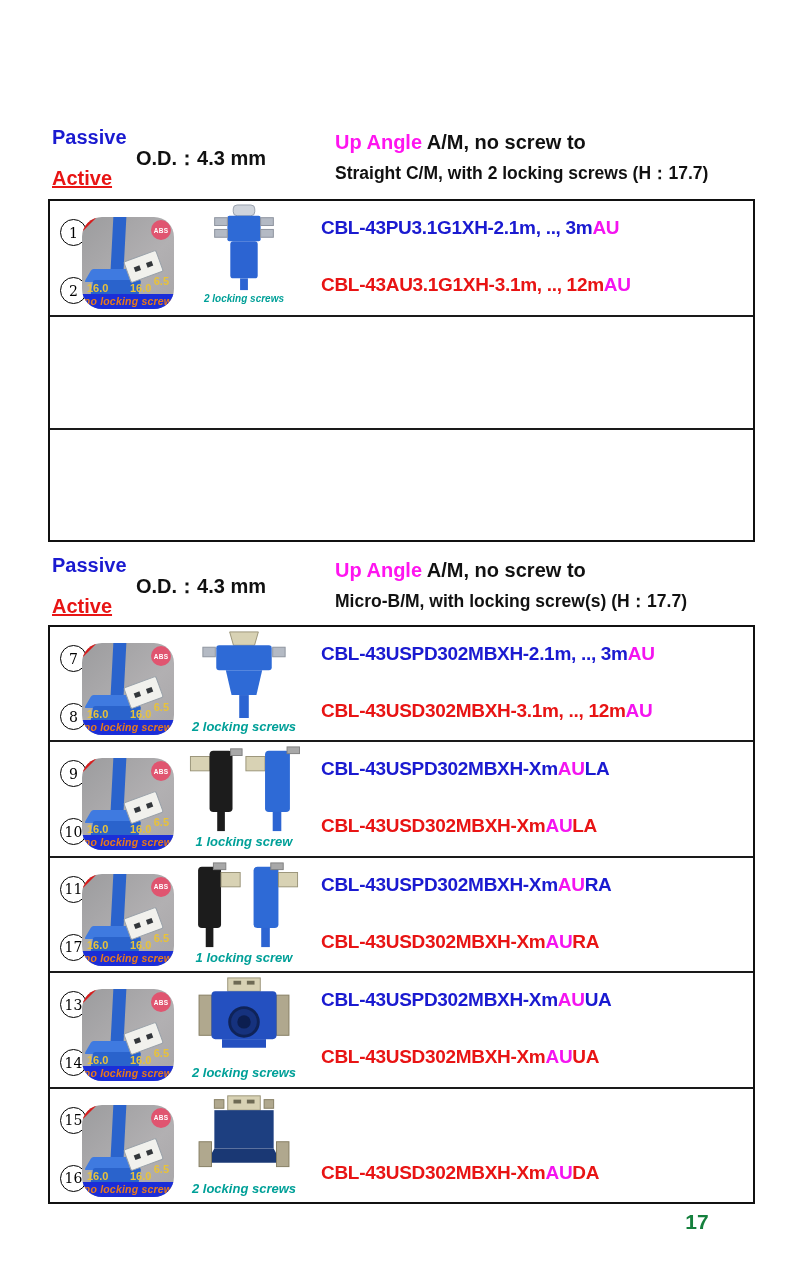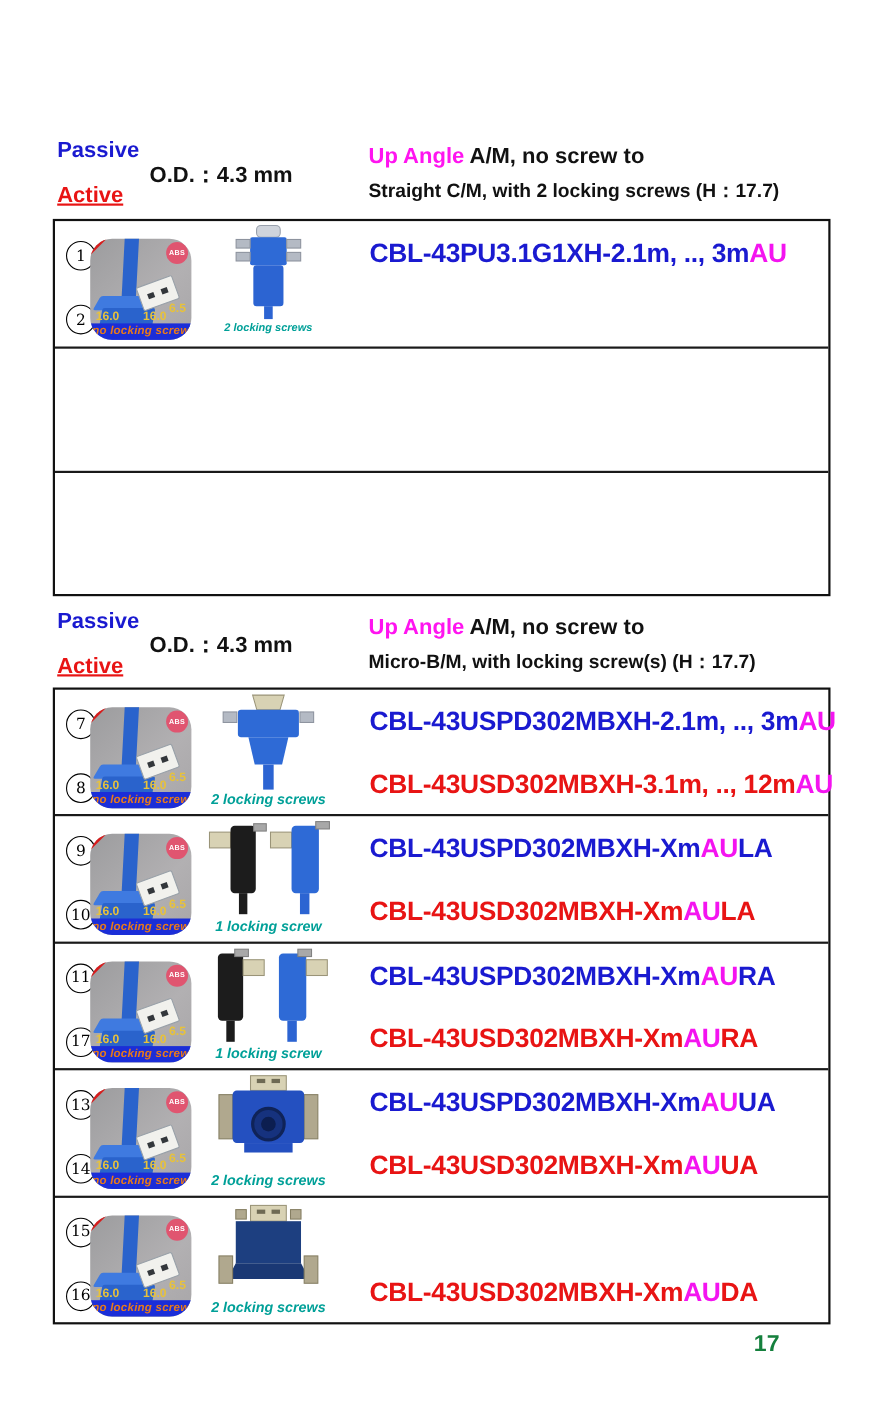--- a/index.html
+++ b/index.html
@@ -42,21 +42,21 @@
   .banner { position:absolute; left:0; right:0; bottom:0; height:15px; background:#1b2ed8; color:#e87a1a;
             font-style:italic; font-weight:bold; font-size:10.5px; line-height:15px; text-align:center; letter-spacing:.2px; }
 
   
   .conn { position:absolute; left:130px; top:3px; width:128px; height:108px; text-align:center; }
   .conn svg { display:block; margin:0 auto; }
   .caption { position:absolute; left:0; right:0; bottom:4px; color:#00a098; font-style:italic; font-weight:bold; font-size:13px; white-space:nowrap; }
   .caption.sm { font-size:10px; bottom:8px; }
 
   
-  .part { position:absolute; left:286px; font-size:24px; font-weight:bold; letter-spacing:-0.3px; white-space:nowrap; }
+  .part { position:absolute; left:271px; font-size:19px; font-weight:bold; letter-spacing:-0.3px; white-space:nowrap; }
   .part.p1 { top:16px; } .part.p2 { top:73px; }
 
   .pagenum { position:absolute; left:672px; top:1210px; width:50px; text-align:center; font-size:21px; font-weight:bold; }
 </style>
 </head>
 <body>
 
 <div class="page">
 
   <div class="sec-header" style="top:120px;">
@@ -97,20 +97,21 @@
           <rect x="5" y="26" width="13" height="8" fill="#b4bac4" stroke="#8d939e"></rect>
           <rect x="52" y="14" width="13" height="8" fill="#b4bac4" stroke="#8d939e"></rect>
           <rect x="52" y="26" width="13" height="8" fill="#b4bac4" stroke="#8d939e"></rect>
           <rect x="21" y="38" width="28" height="38" rx="3" fill="#2c64d2"></rect>
           <rect x="31" y="76" width="8" height="12" fill="#2c64d2"></rect>
         </svg>
         <div class="caption sm">2 locking screws</div>
       </div>
 
       <div class="part p1" style="color: rgb(26, 26, 208);"><span>CBL-43PU3.1G1XH-2.1m, .., 3m</span><span style="color: rgb(244, 20, 240);">AU</span></div>
+      <div class="part p2" style="color: rgb(232, 20, 20);"><span>CBL-43AU3.1G1XH-3.1m, .., 12m</span><span style="color: rgb(244, 20, 240);">AU</span></div>
     </div>
 
     <div class="prow"></div>
     <div class="prow"></div>
   </div>
 
   <div class="sec-header" style="top:548px;">
     <div class="lbl-passive" style="color:#1a1ad0;">Passive</div>
     <div class="lbl-od">O.D.：4.3 mm</div>
     <div class="lbl-active" style="color:#e81414;">Active</div>

